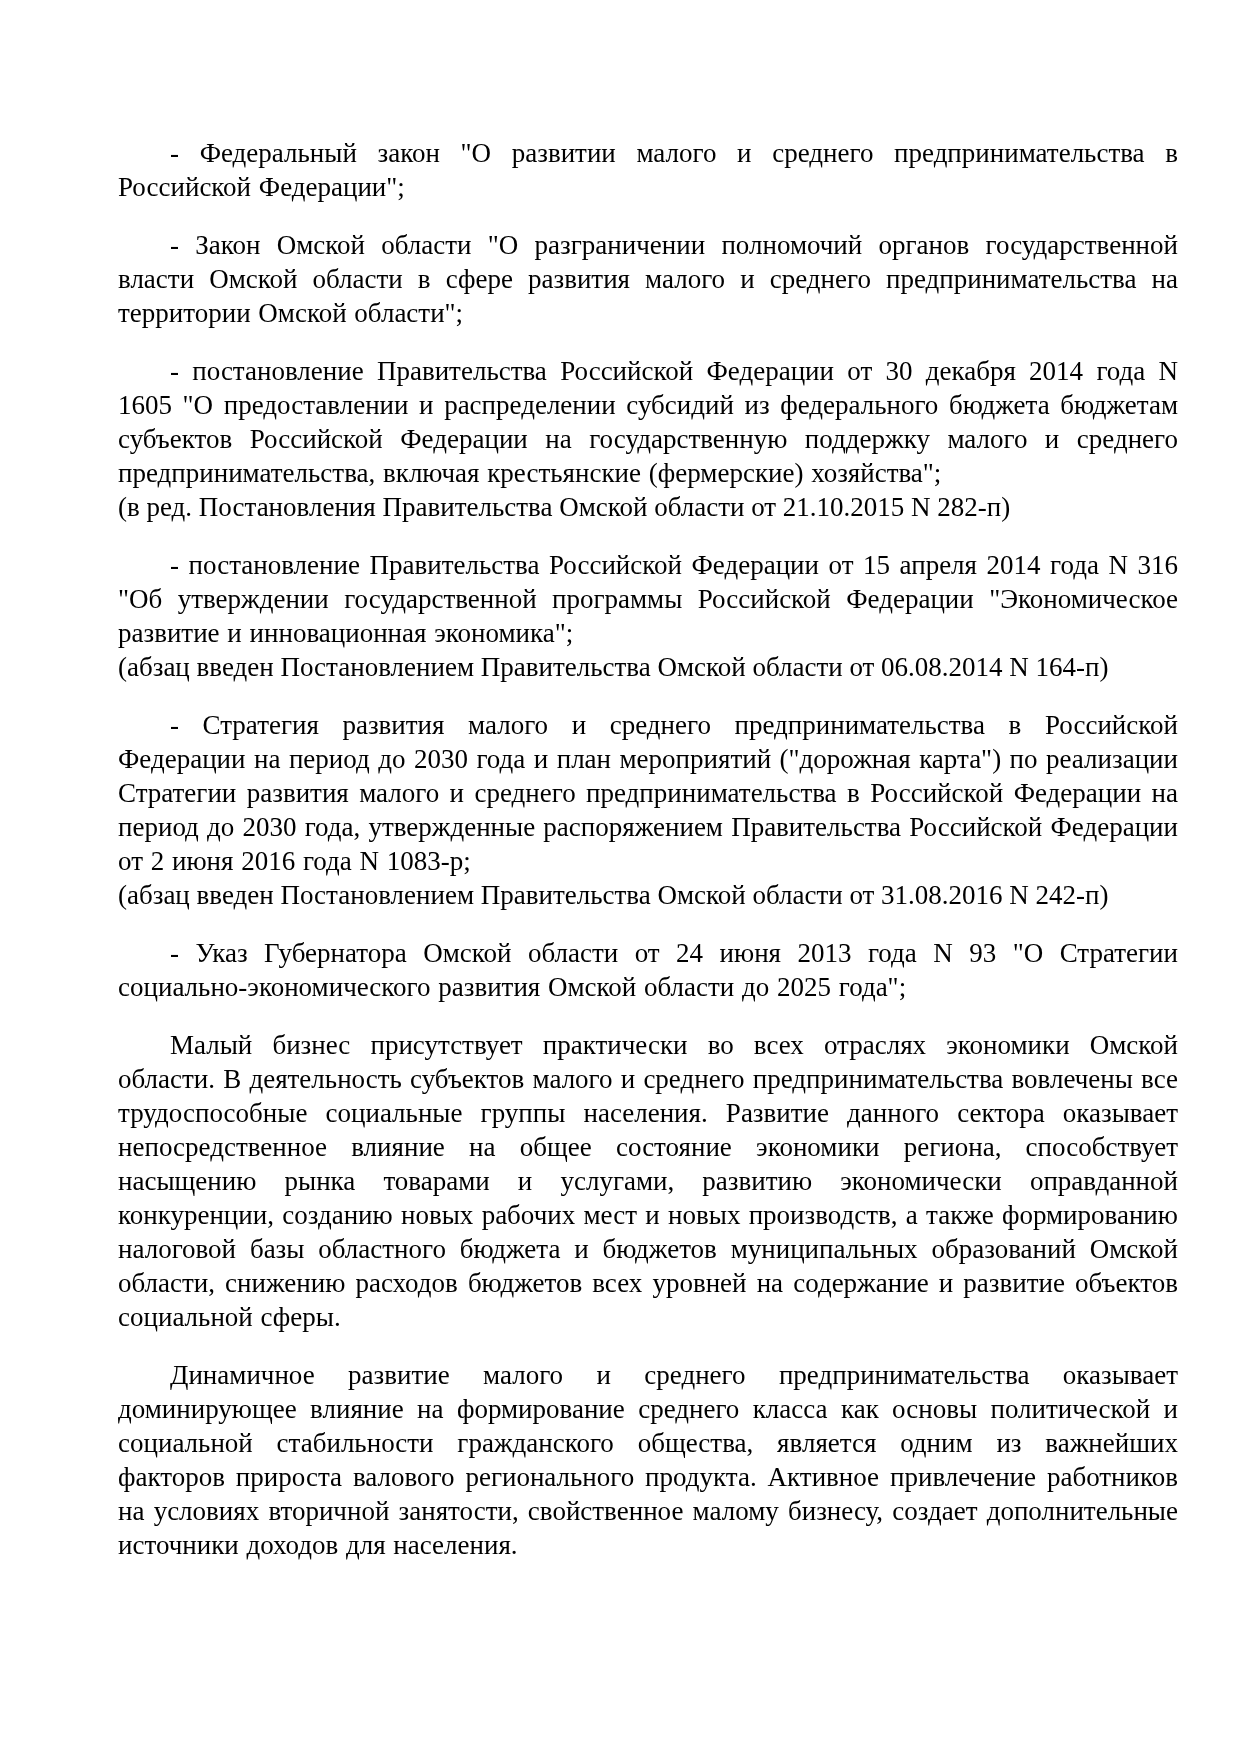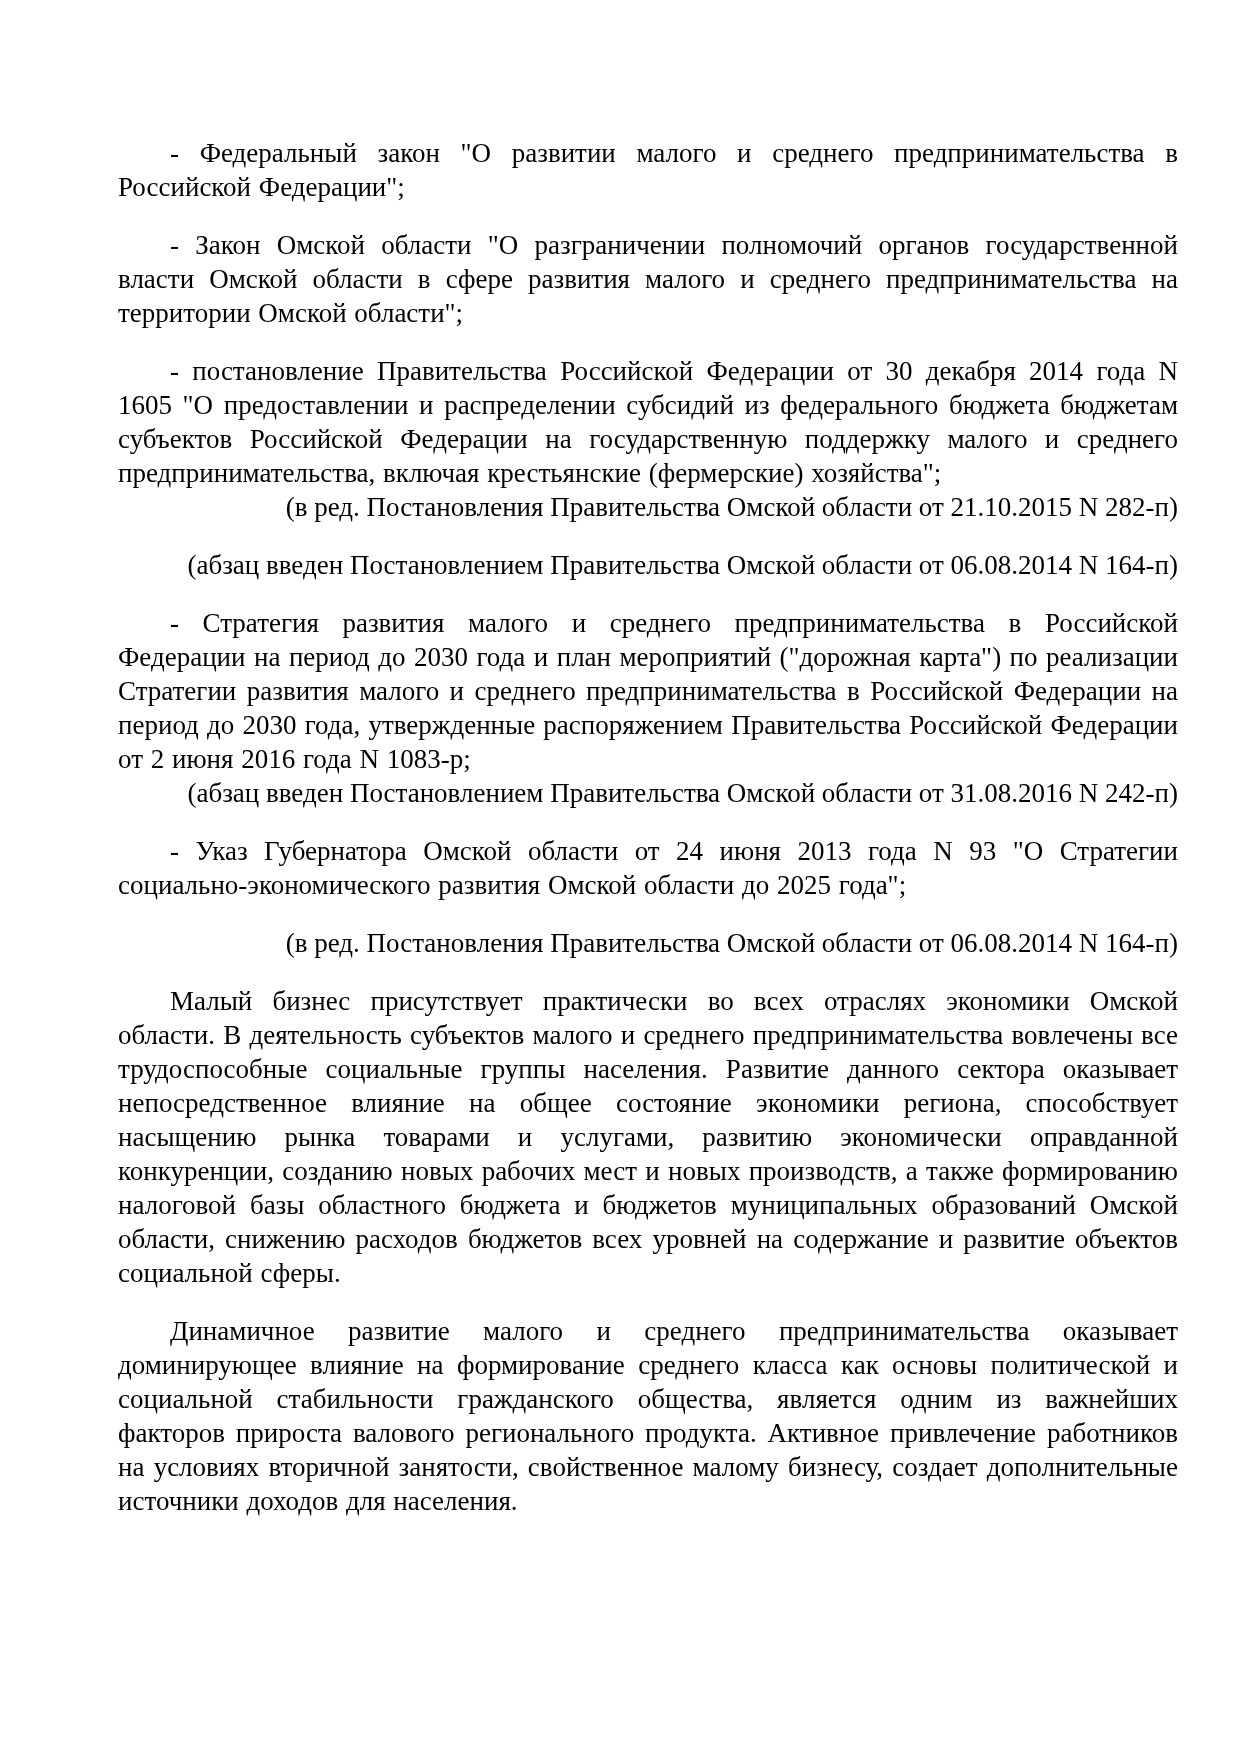--- a/index.html
+++ b/index.html
@@ -27,21 +27,21 @@
     margin: 0 0 24px 0;
   }
   .para {
     margin: 0;
     text-align: justify;
     text-indent: 52px;
     word-spacing: 1px;
   }
   .note {
     margin: 0;
-    text-align: right;
+    text-align: left;
     text-indent: 0;
   }
 </style>
 </head>
 <body>
 
 <div class="page">
 
   <div class="block">
     <p class="para">- Федеральный закон "О развитии малого и среднего предпринимательства в Российской Федерации";</p>
@@ -50,34 +50,34 @@
   <div class="block">
     <p class="para">- Закон Омской области "О разграничении полномочий органов государственной власти Омской области в сфере развития малого и среднего предпринимательства на территории Омской области";</p>
   </div>
 
   <div class="block">
     <p class="para">- постановление Правительства Российской Федерации от 30 декабря 2014 года N 1605 "О предоставлении и распределении субсидий из федерального бюджета бюджетам субъектов Российской Федерации на государственную поддержку малого и среднего предпринимательства, включая крестьянские (фермерские) хозяйства";</p>
     <p class="note">(в ред. Постановления Правительства Омской области от 21.10.2015 N 282-п)</p>
   </div>
 
   <div class="block">
+    <p class="para">- постановление Правительства Российской Федерации от 15 апреля 2014 года N 316 "Об утверждении государственной программы Российской Федерации "Экономическое развитие и инновационная экономика";</p>
     <p class="note">(абзац введен Постановлением Правительства Омской области от 06.08.2014 N 164-п)</p>
   </div>
 
   <div class="block">
     <p class="para">- Стратегия развития малого и среднего предпринимательства в Российской Федерации на период до 2030 года и план мероприятий ("дорожная карта") по реализации Стратегии развития малого и среднего предпринимательства в Российской Федерации на период до 2030 года, утвержденные распоряжением Правительства Российской Федерации от 2 июня 2016 года N 1083-р;</p>
     <p class="note">(абзац введен Постановлением Правительства Омской области от 31.08.2016 N 242-п)</p>
   </div>
 
   <div class="block">
     <p class="para">- Указ Губернатора Омской области от 24 июня 2013 года N 93 "О Стратегии социально-экономического развития Омской области до 2025 года";</p>
   </div>
 
   <div class="block">
-    <p class="note">(в ред. Постановления Правительства Омской области от 06.08.2014 N 164-п)</p>
   </div>
 
 
   <div class="block">
     <p class="para">Малый бизнес присутствует практически во всех отраслях экономики Омской области. В деятельность субъектов малого и среднего предпринимательства вовлечены все трудоспособные социальные группы населения. Развитие данного сектора оказывает непосредственное влияние на общее состояние экономики региона, способствует насыщению рынка товарами и услугами, развитию экономически оправданной конкуренции, созданию новых рабочих мест и новых производств, а также формированию налоговой базы областного бюджета и бюджетов муниципальных образований Омской области, снижению расходов бюджетов всех уровней на содержание и развитие объектов социальной сферы.</p>
   </div>
 
   <div class="block">
     <p class="para">Динамичное развитие малого и среднего предпринимательства оказывает доминирующее влияние на формирование среднего класса как основы политической и социальной стабильности гражданского общества, является одним из важнейших факторов прироста валового регионального продукта. Активное привлечение работников на условиях вторичной занятости, свойственное малому бизнесу, создает дополнительные источники доходов для населения.</p>
   </div>

